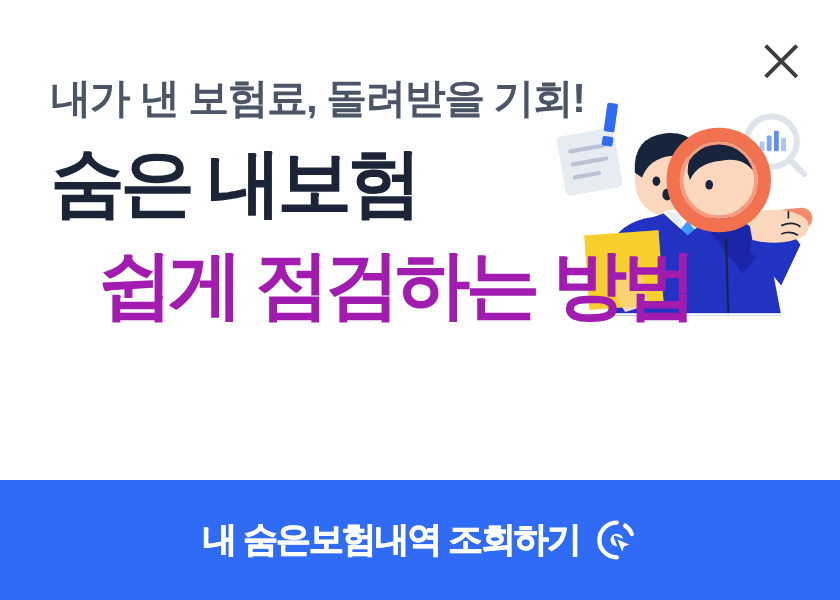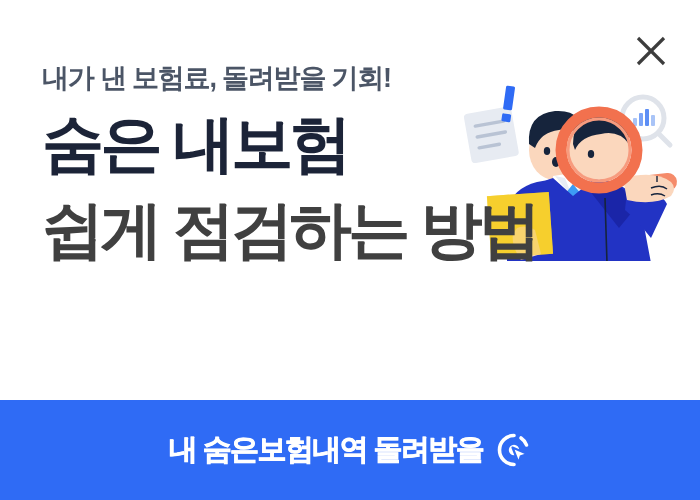--- a/index.html
+++ b/index.html
@@ -38,21 +38,21 @@
   #close-btn svg { display: block; }
 
   
   #text-block {
     position: absolute;
     left: 42px;
     top: 62px;
     z-index: 30;
   }
   #subtitle {
-    font-size: 27px;
+    font-size: 34px;
     font-weight: bold;
     color: #4b5566;
     letter-spacing: -1.2px;
     line-height: 1.2;
     white-space: nowrap;
     margin: 0 0 18px 0;
   }
   .headline {
     font-size: 62px;
     font-weight: normal;
@@ -60,21 +60,22 @@
     line-height: 1.02;
     white-space: nowrap;
     margin: 0;
     -webkit-text-stroke: 2.2px currentColor;
   }
   #headline-1 {
     color: #1c2438;
     margin-bottom: 22px;
   }
   #headline-2 {
-    color: #404040;
+    color: #a21caf;
+    margin-left: 40px;
   }
 
   
   #illustration {
     position: absolute;
     left: 455px;
     top: 78px;
     width: 240px;
     height: 185px;
     z-index: 20;
@@ -192,21 +193,21 @@
         <rect x="34" y="116" width="62" height="62" fill="#f5cf2e" transform="rotate(-4 65 147)"></rect>
         <path d="M62 150 Q70 146 80 152 L86 176 L66 182 Q56 168 58 156 Z" fill="#fbd7bd"></path>
         <rect x="34" y="116" width="62" height="62" fill="#f5cf2e" opacity="0.55" transform="rotate(-4 65 147)"></rect>
       </g>
 
       <rect x="40" y="183" width="170" height="2" fill="#ffffff"></rect>
     </svg>
   </div>
 
   <div id="cta-bar">
-    <span id="cta-label">내 숨은보험내역 돌려받을</span>
+    <span id="cta-label">내 숨은보험내역 조회하기</span>
     <svg id="cta-icon" width="34" height="34" viewBox="0 0 34 34">
       <path d="M17 2.5 A14.5 14.5 0 1 0 17 31.5" fill="none" stroke="#ffffff" stroke-width="3.6" stroke-linecap="round"></path>
       <path d="M24 5 A14.5 14.5 0 0 1 29.5 12" fill="none" stroke="#ffffff" stroke-width="3.6" stroke-linecap="round"></path>
       <circle cx="17" cy="17" r="5.2" fill="#ffffff"></circle>
       <path d="M15.5 14.5 L30.5 21 L23.8 23.2 L21.6 30 Z" fill="#ffffff" stroke="#2f6bf5" stroke-width="2.2" stroke-linejoin="round"></path>
     </svg>
   </div>
 
 </div>
 

